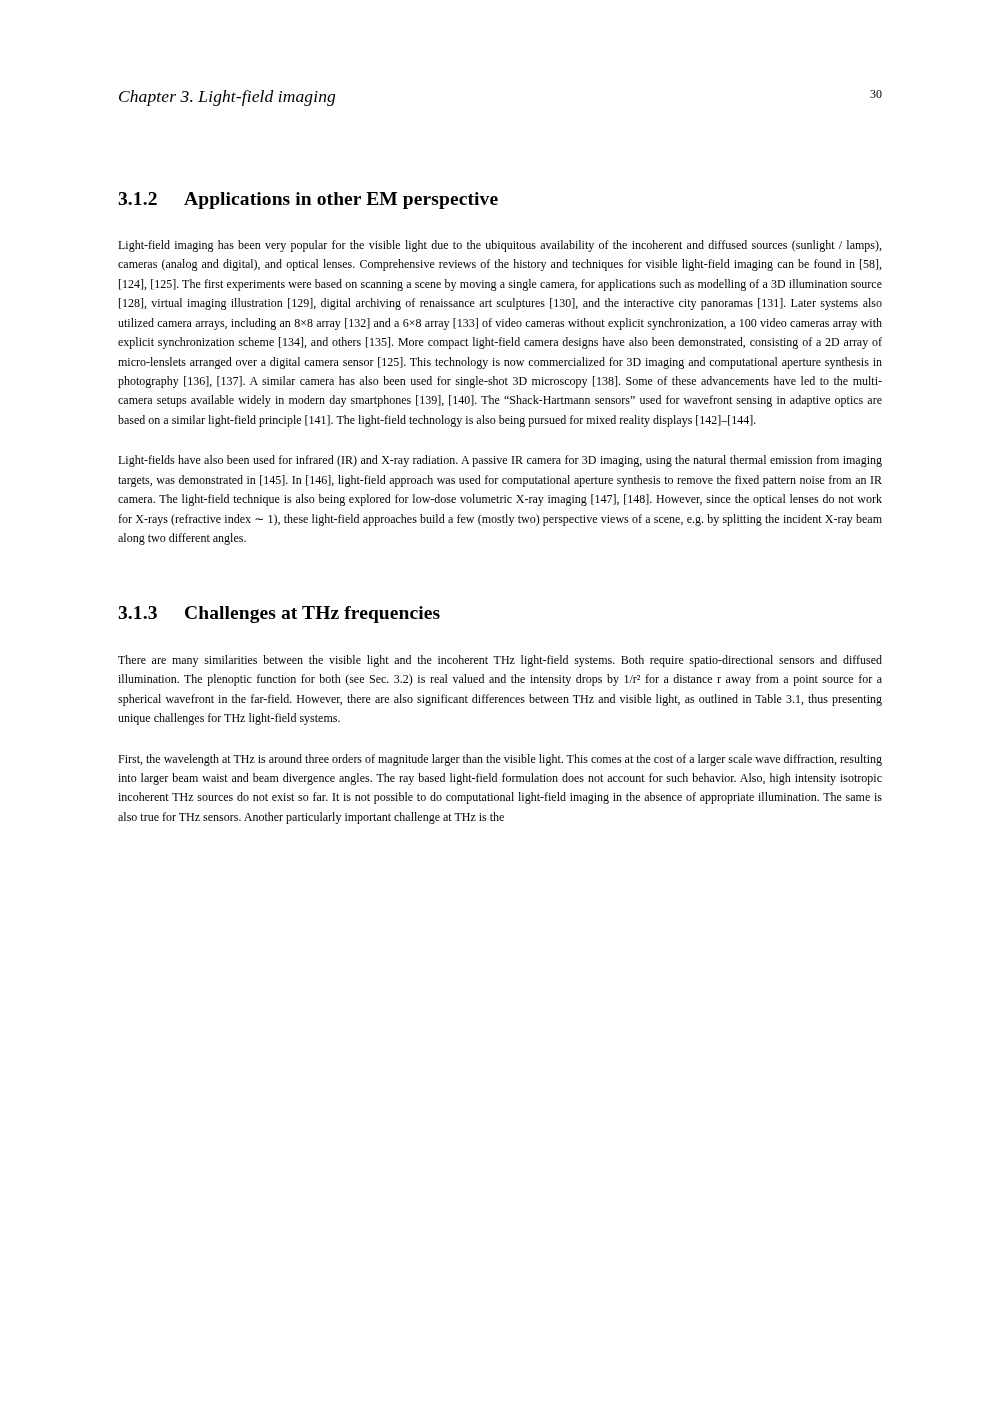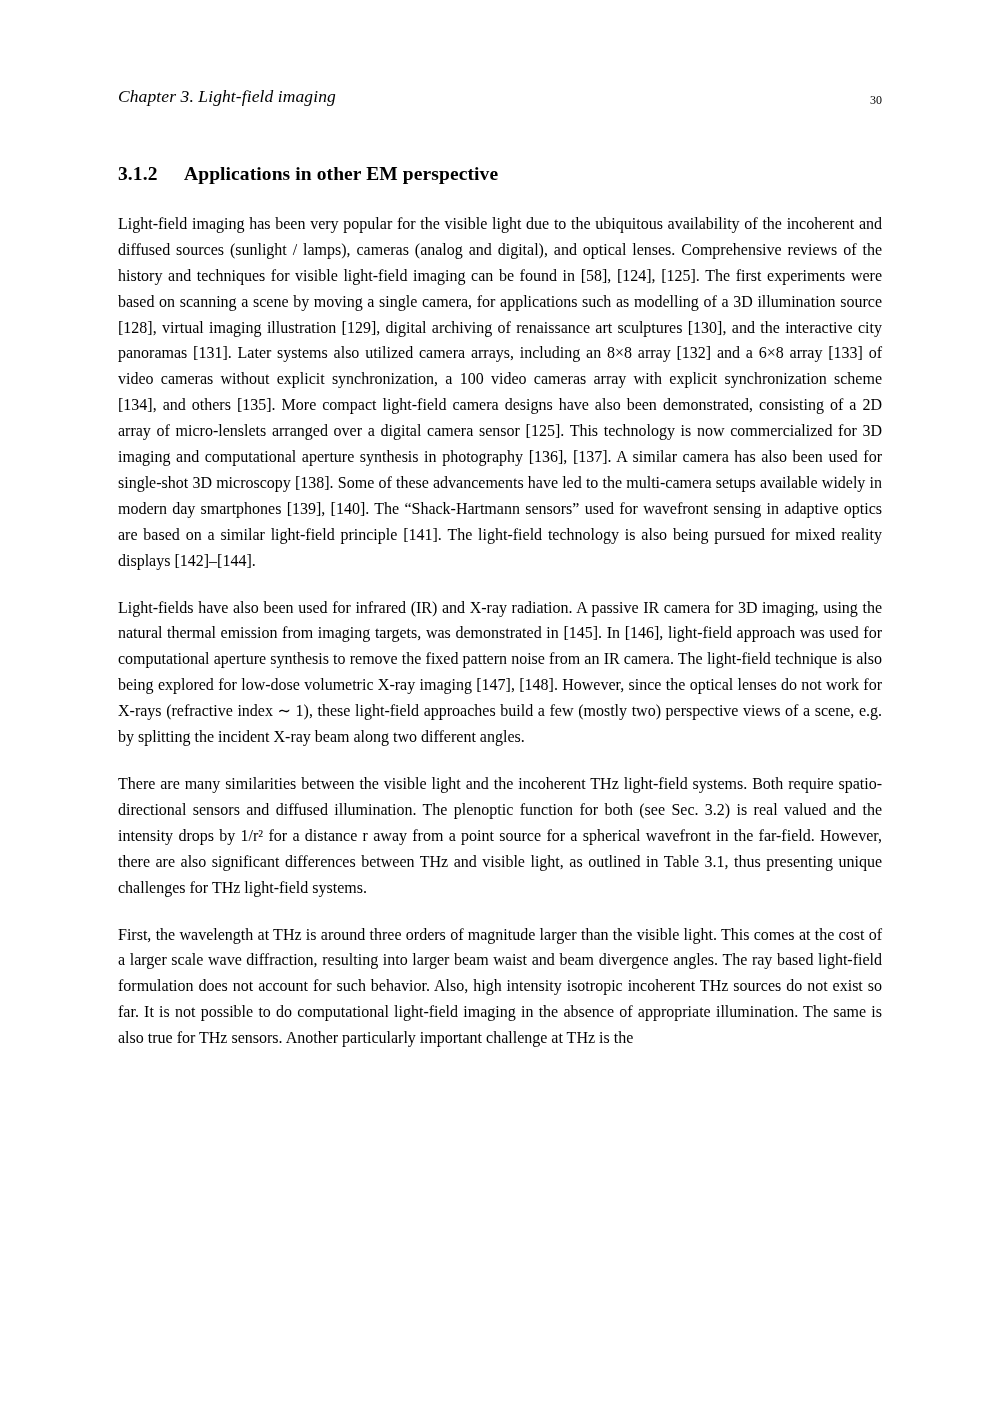--- a/index.html
+++ b/index.html
@@ -16,49 +16,50 @@
   }
   .page {
     position: relative;
     width: 1000px;
     height: 1414px;
     box-sizing: border-box;
     padding: 88px 118px 60px 118px;
   }
   .runhead {
     display: flex;
-    align-items: flex-end;
+    align-items: flex-start;
     justify-content: space-between;
     font-size: 17.5px;
     line-height: 1;
-    margin-bottom: 56px;
+    margin-bottom: 70px;
   }
   .runhead .chapter {
     font-style: italic;
     letter-spacing: 0.1px;
   }
   .runhead .pageno {
     font-size: 12px;
   }
   h2.section {
     font-size: 19.5px;
     font-weight: bold;
     margin: 0 0 26px 0;
     line-height: 1.2;
     letter-spacing: 0.1px;
   }
   h2.section .num {
     display: inline-block;
     width: 66px;
+    margin-top: 11px;
   }
   h2.section.spaced-top {
     margin-top: 42px;
   }
   p {
-    font-size: 16px;
+    font-size: 12px;
     line-height: 1.62;
     margin: 0 0 21px 0;
     text-align: justify;
     text-justify: inter-word;
     hyphens: none;
   }
   p:last-child { margin-bottom: 9px; }
 </style>
 </head>
 <body>
@@ -70,17 +71,20 @@
     <div class="pageno">30</div>
   </div>
 
   <h2 class="section">
     <span class="num">3.1.2</span><span>Applications in other EM perspective</span>
   </h2>
 
   <p>Light-field imaging has been very popular for the visible light due to the ubiquitous availability of the incoherent and diffused sources (sunlight / lamps), cameras (analog and digital), and optical lenses. Comprehensive reviews of the history and techniques for visible light-field imaging can be found in [58], [124], [125]. The first experiments were based on scanning a scene by moving a single camera, for applications such as modelling of a 3D illumination source [128], virtual imaging illustration [129], digital archiving of renaissance art sculptures [130], and the interactive city panoramas [131]. Later systems also utilized camera arrays, including an 8×8 array [132] and a 6×8 array [133] of video cameras without explicit synchronization, a 100 video cameras array with explicit synchronization scheme [134], and others [135]. More compact light-field camera designs have also been demonstrated, consisting of a 2D array of micro-lenslets arranged over a digital camera sensor [125]. This technology is now commercialized for 3D imaging and computational aperture synthesis in photography [136], [137]. A similar camera has also been used for single-shot 3D microscopy [138]. Some of these advancements have led to the multi-camera setups available widely in modern day smartphones [139], [140]. The “Shack-Hartmann sensors” used for wavefront sensing in adaptive optics are based on a similar light-field principle [141]. The light-field technology is also being pursued for mixed reality displays [142]–[144].</p>
   <p>Light-fields have also been used for infrared (IR) and X-ray radiation. A passive IR camera for 3D imaging, using the natural thermal emission from imaging targets, was demonstrated in [145]. In [146], light-field approach was used for computational aperture synthesis to remove the fixed pattern noise from an IR camera. The light-field technique is also being explored for low-dose volumetric X-ray imaging [147], [148]. However, since the optical lenses do not work for X-rays (refractive index ∼ 1), these light-field approaches build a few (mostly two) perspective views of a scene, e.g. by splitting the incident X-ray beam along two different angles.</p>
 
+  <h2 class="section spaced-top">
+    <span class="num">3.1.3</span><span>Challenges at THz frequencies</span>
+  </h2>
 
   <p>There are many similarities between the visible light and the incoherent THz light-field systems. Both require spatio-directional sensors and diffused illumination. The plenoptic function for both (see Sec. 3.2) is real valued and the intensity drops by 1/r² for a distance r away from a point source for a spherical wavefront in the far-field. However, there are also significant differences between THz and visible light, as outlined in Table 3.1, thus presenting unique challenges for THz light-field systems.</p>
   <p>First, the wavelength at THz is around three orders of magnitude larger than the visible light. This comes at the cost of a larger scale wave diffraction, resulting into larger beam waist and beam divergence angles. The ray based light-field formulation does not account for such behavior. Also, high intensity isotropic incoherent THz sources do not exist so far. It is not possible to do computational light-field imaging in the absence of appropriate illumination. The same is also true for THz sensors. Another particularly important challenge at THz is the</p>
 
 </div>
 
 </body></html>

